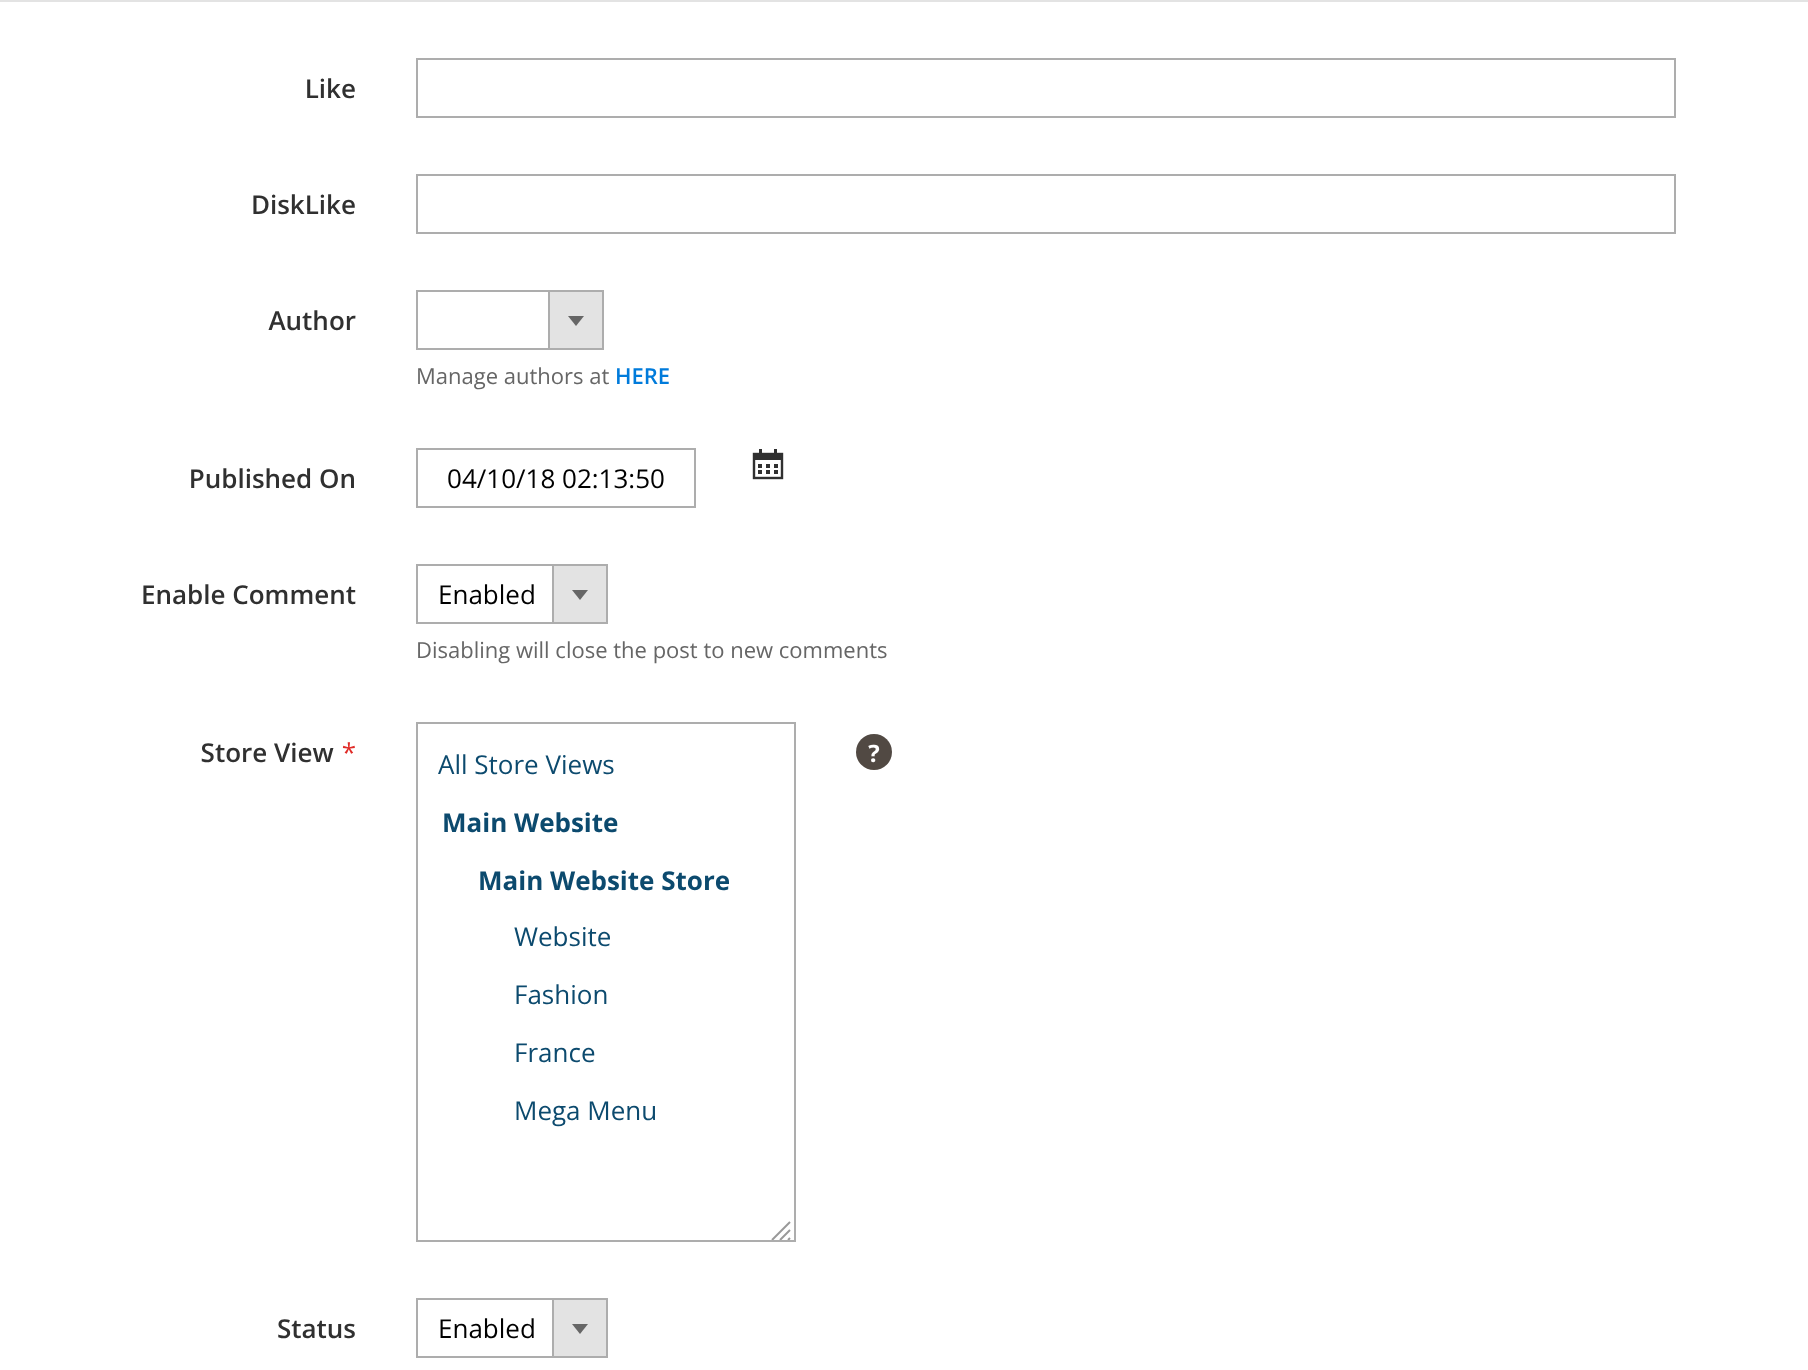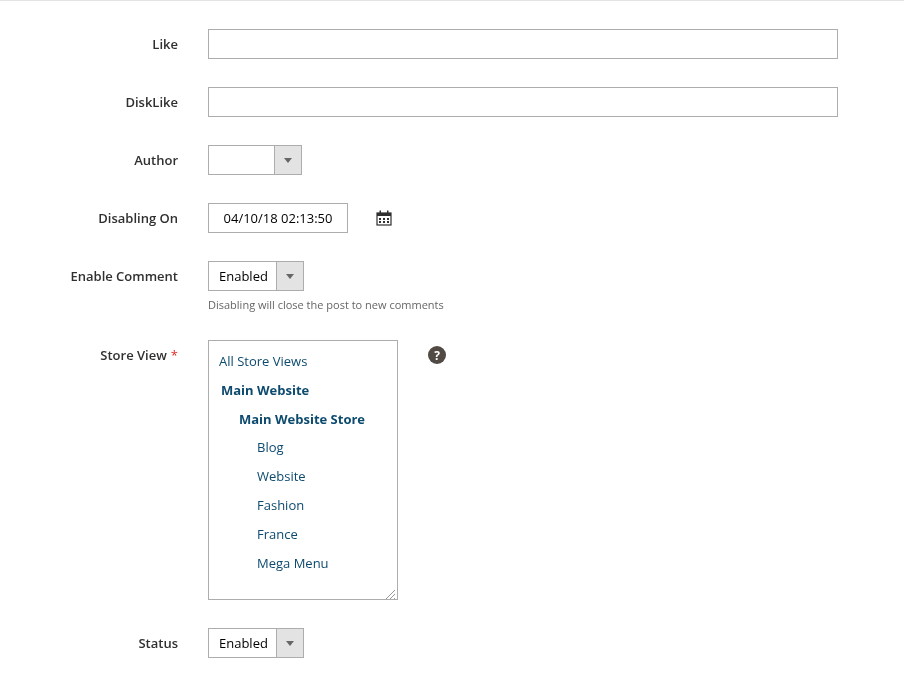--- a/index.html
+++ b/index.html
@@ -91,21 +91,20 @@
       margin-top: 6px;
       display: block;
     }
     .hint-text a {
       color: #007bdb;
       text-decoration: none;
       font-weight: 600;
     }
     .date-row {
       display: flex;
-      align-items: center;
       gap: 28px;
     }
     .date-input {
       width: 140px;
       height: 30px;
       border: 1px solid #adadad;
       padding: 0 8px;
       font-size: 13px;
       font-family: inherit;
       text-align: center;
@@ -212,25 +211,28 @@
 
 <div class="form-row">
   <div class="form-label">Author</div>
   <div class="form-control-area">
     <div class="select-wrap">
       <select class="select-input" style="min-width:94px">
         <option></option>
       </select>
       <div class="select-arrow-btn"></div>
     </div>
-  </div>
-</div>
-
-<div class="form-row">
-  <div class="form-label">Disabling On</div>
+    <span class="hint-text">
+      <span>Manage authors at </span><a href="#">HERE</a>
+    </span>
+  </div>
+</div>
+
+<div class="form-row">
+  <div class="form-label">Published On</div>
   <div class="form-control-area">
     <div class="date-row">
       <input type="text" class="date-input" value="04/10/18 02:13:50" style="">
       <span class="calendar-icon">
         <svg viewBox="0 0 16 16">
             <rect x="1" y="3" width="14" height="12" fill="none" stroke="#303030" stroke-width="1.2"></rect>
             <rect x="1" y="3" width="14" height="3" fill="#303030"></rect>
             <rect x="3.5" y="0.5" width="1.5" height="4" fill="#303030"></rect>
             <rect x="11" y="0.5" width="1.5" height="4" fill="#303030"></rect>
             <rect x="3" y="8" width="2" height="2" fill="#303030"></rect>
@@ -261,21 +263,20 @@
 <div class="form-row">
   <div class="form-label">
     <span>Store View</span><span class="required">*</span>
   </div>
   <div class="form-control-area store-row-wrap">
     <div class="store-view-box">
       <div class="store-view-inner" id="store-view-list">
       <div class="store-item lvl0">All Store Views</div>
           <div class="store-item lvl1">Main Website</div>
           <div class="store-item lvl2">Main Website Store</div>
-          <div class="store-item lvl3">Blog</div>
           <div class="store-item lvl3">Website</div>
           <div class="store-item lvl3">Fashion</div>
           <div class="store-item lvl3">France</div>
           <div class="store-item lvl3">Mega Menu</div>
         </div>
       <div class="resize-handle">
         <svg viewBox="0 0 12 12">
             <line x1="2" y1="11" x2="11" y2="2" stroke="#999" stroke-width="1"></line>
             <line x1="6" y1="11" x2="11" y2="6" stroke="#999" stroke-width="1"></line>
             <line x1="10" y1="11" x2="11" y2="10" stroke="#999" stroke-width="1"></line>

